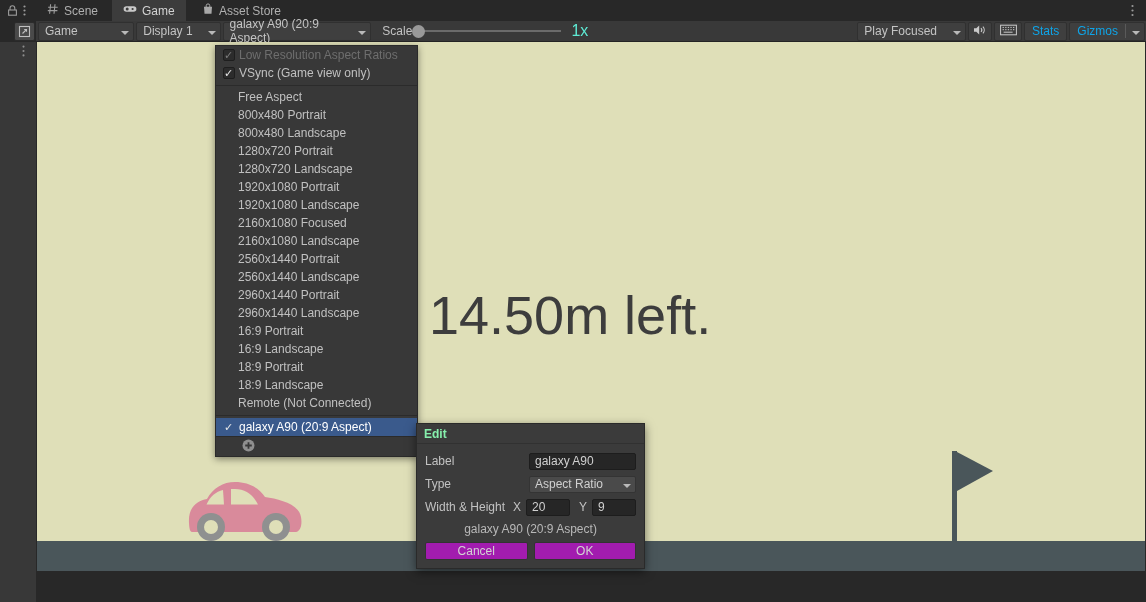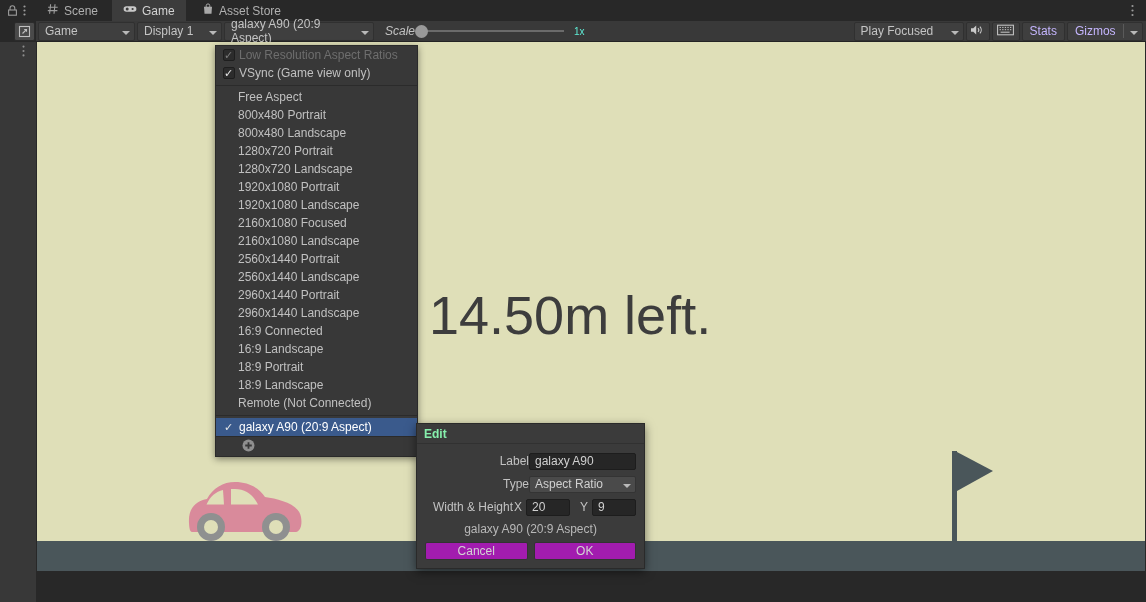--- a/index.html
+++ b/index.html
@@ -32,23 +32,23 @@
 
   
   .toolbar { position:absolute; left:36px; top:21px; width:1110px; height:21px; background:#393939; border-bottom:1px solid #242424; display:flex; align-items:center; }
   .tb-dd { height:19px; margin:0 1px; display:flex; align-items:center; background:#3f3f3f; border:1px solid #303030; border-radius:2px; padding:0 4px 0 6px; color:#c4c4c4; font-size:12px; position:relative; }
   .tb-dd .caret { margin-left:auto; padding-left:8px; }
   .caret-g { width:0; height:0; border-left:4px solid transparent; border-right:4px solid transparent; border-top:4px solid #b9b9b9; display:inline-block; }
   .tb-label { color:#c2c2c2; font-size:12px; }
   .slider-wrap { display:flex; align-items:center; margin-left:7px; }
   .slider-track { width:142px; height:2px; background:#6b6b6b; position:relative; }
   .slider-knob { position:absolute; left:-7px; top:-5px; width:13px; height:13px; border-radius:50%; background:#999999; }
-  .scale-val { margin-left:10px; color:#5eead4; font-size:10px; }
+  .scale-val { margin-left:10px; color:#5eead4; font-size:16px; }
   .tb-icon-btn { width:24px; height:19px; display:flex; align-items:center; justify-content:center; background:#3f3f3f; border:1px solid #303030; border-radius:2px; margin:0 1px; }
-  .tb-text-btn { height:19px; display:flex; align-items:center; padding:0 7px; background:#3f3f3f; border:1px solid #303030; border-radius:2px; margin:0 1px; color:#c4b5fd; font-size:12px; }
+  .tb-text-btn { height:19px; display:flex; align-items:center; padding:0 7px; background:#3f3f3f; border:1px solid #303030; border-radius:2px; margin:0 1px; color:#0ea5e9; font-size:12px; }
 
   
   .gameview { position:absolute; left:36px; top:42px; width:1110px; height:560px; background:#282828; overflow:hidden; }
   .gamecanvas { position:absolute; left:1px; top:0px; width:1108px; height:529px; background:#dfdfb8; overflow:hidden; }
   .ground { position:absolute; left:0; bottom:0; width:100%; height:30px; background:#4a565a; }
   .distance-text { position:absolute; left:392px; top:242px; font-size:54px; color:#3d3d3d; font-family:"Liberation Sans", sans-serif; letter-spacing:0px; white-space:nowrap; }
 
   .car { position:absolute; left:147px; bottom:28px; width:120px; height:68px; }
   .flag { position:absolute; left:907px; bottom:28px; width:60px; height:94px; }
 
@@ -63,21 +63,21 @@
   .sep { height:1px; background:#2b2b2b; margin:3px 0 2px 0; }
   .sep2 { height:1px; background:#2b2b2b; }
   .plusrow { height:19px; display:flex; align-items:center; justify-content:flex-start; padding-left:26px; background:#383838; }
   .tick { color:#e8e8e8; font-size:11px; line-height:1; }
   .tick.dim { color:#7d7d7d; }
 
   
   .dialog { position:absolute; left:416px; top:423px; width:229px; background:#3b3b3b; border:1px solid #2a2a2a; box-shadow:0 3px 9px rgba(0,0,0,.5); z-index:50; }
   .dlg-title { height:20px; background:#3b3b3b; border-bottom:1px solid #313131; display:flex; align-items:center; padding-left:7px; font-size:12px; font-weight:bold; color:#86efac; }
   .dlg-body { padding:7px 8px 8px 8px; }
-  .frow { display:flex; align-items:center; height:20px; margin-bottom:3px;text-align:right; }
+  .frow { display:flex; align-items:center; height:20px; margin-bottom:3px; }
   .flabel { width:104px; font-size:12px; color:#c2c2c2; }
   .finput { flex:1; height:17px; background:#262626; border:1px solid #1d1d1d; border-radius:2px; color:#d0d0d0; font-size:12px; display:flex; align-items:center; padding-left:5px; }
   .fselect { flex:1; height:17px; background:#4a4a4a; border:1px solid #343434; border-radius:2px; color:#d0d0d0; font-size:12px; display:flex; align-items:center; padding:0 4px 0 5px;gap:9px; }
   .fselect .caret { margin-left:auto; }
   .xy { display:flex; align-items:center; gap:4px; flex:1; }
   .xy .ax { font-size:12px; color:#c2c2c2; width:9px; }
   .xy .finput { width:44px; flex:0 0 44px; }
   .preview { text-align:center; font-size:12px; color:#b8b8b8; margin:5px 0 6px 0; }
   .btnrow { display:flex; gap:6px; }
   .dbtn { flex:1; height:18px; background:#a21caf; border:1px solid #333333; border-radius:2px; color:#d4d4d4; font-size:12px; display:flex; align-items:center; justify-content:center; }
@@ -163,21 +163,21 @@
       <span class="caret"><i class="caret-g"></i></span>
     </div>
     <div class="tb-dd" style="width:85px;">
       <span>Display 1</span>
       <span class="caret"><i class="caret-g"></i></span>
     </div>
     <div class="tb-dd" style="width:150px;">
       <span>galaxy A90 (20:9 Aspect)</span>
       <span class="caret"><i class="caret-g"></i></span>
     </div>
-    <span class="tb-label" style="margin-left:10px;font-style:italic;">Scale</span>
+    <span class="tb-label" style="margin-left:10px;">Scale</span>
     <div class="slider-wrap">
       <div class="slider-track">
         <div class="slider-knob"></div>
       </div>
     </div>
     <span class="scale-val">1x</span>
 
     <div class="tb-dd" style="width:110px; margin-left:269px;">
       <span>Play Focused</span>
       <span class="caret"><i class="caret-g"></i></span>
@@ -286,21 +286,21 @@
         <div class="mi indent">
           <span>2560x1440 Landscape</span>
         </div>
         <div class="mi indent">
           <span>2960x1440 Portrait</span>
         </div>
         <div class="mi indent">
           <span>2960x1440 Landscape</span>
         </div>
         <div class="mi indent">
-          <span>16:9 Connected</span>
+          <span>16:9 Portrait</span>
         </div>
         <div class="mi indent">
           <span>16:9 Landscape</span>
         </div>
         <div class="mi indent">
           <span>18:9 Portrait</span>
         </div>
         <div class="mi indent">
           <span>18:9 Landscape</span>
         </div>

